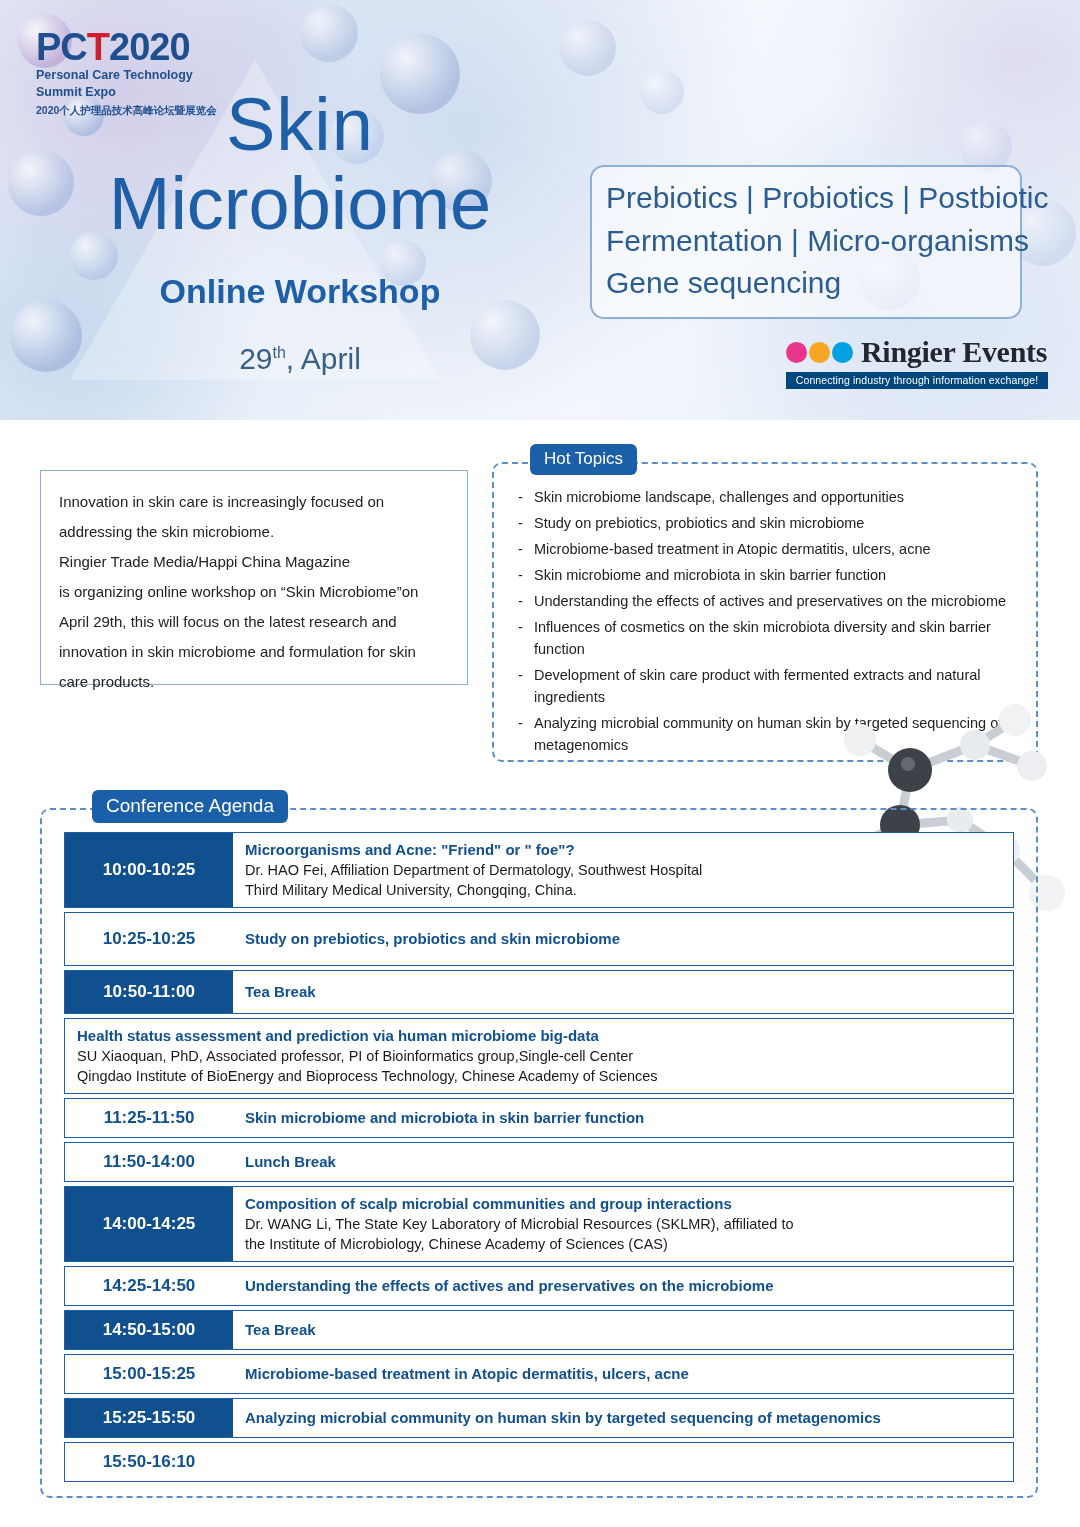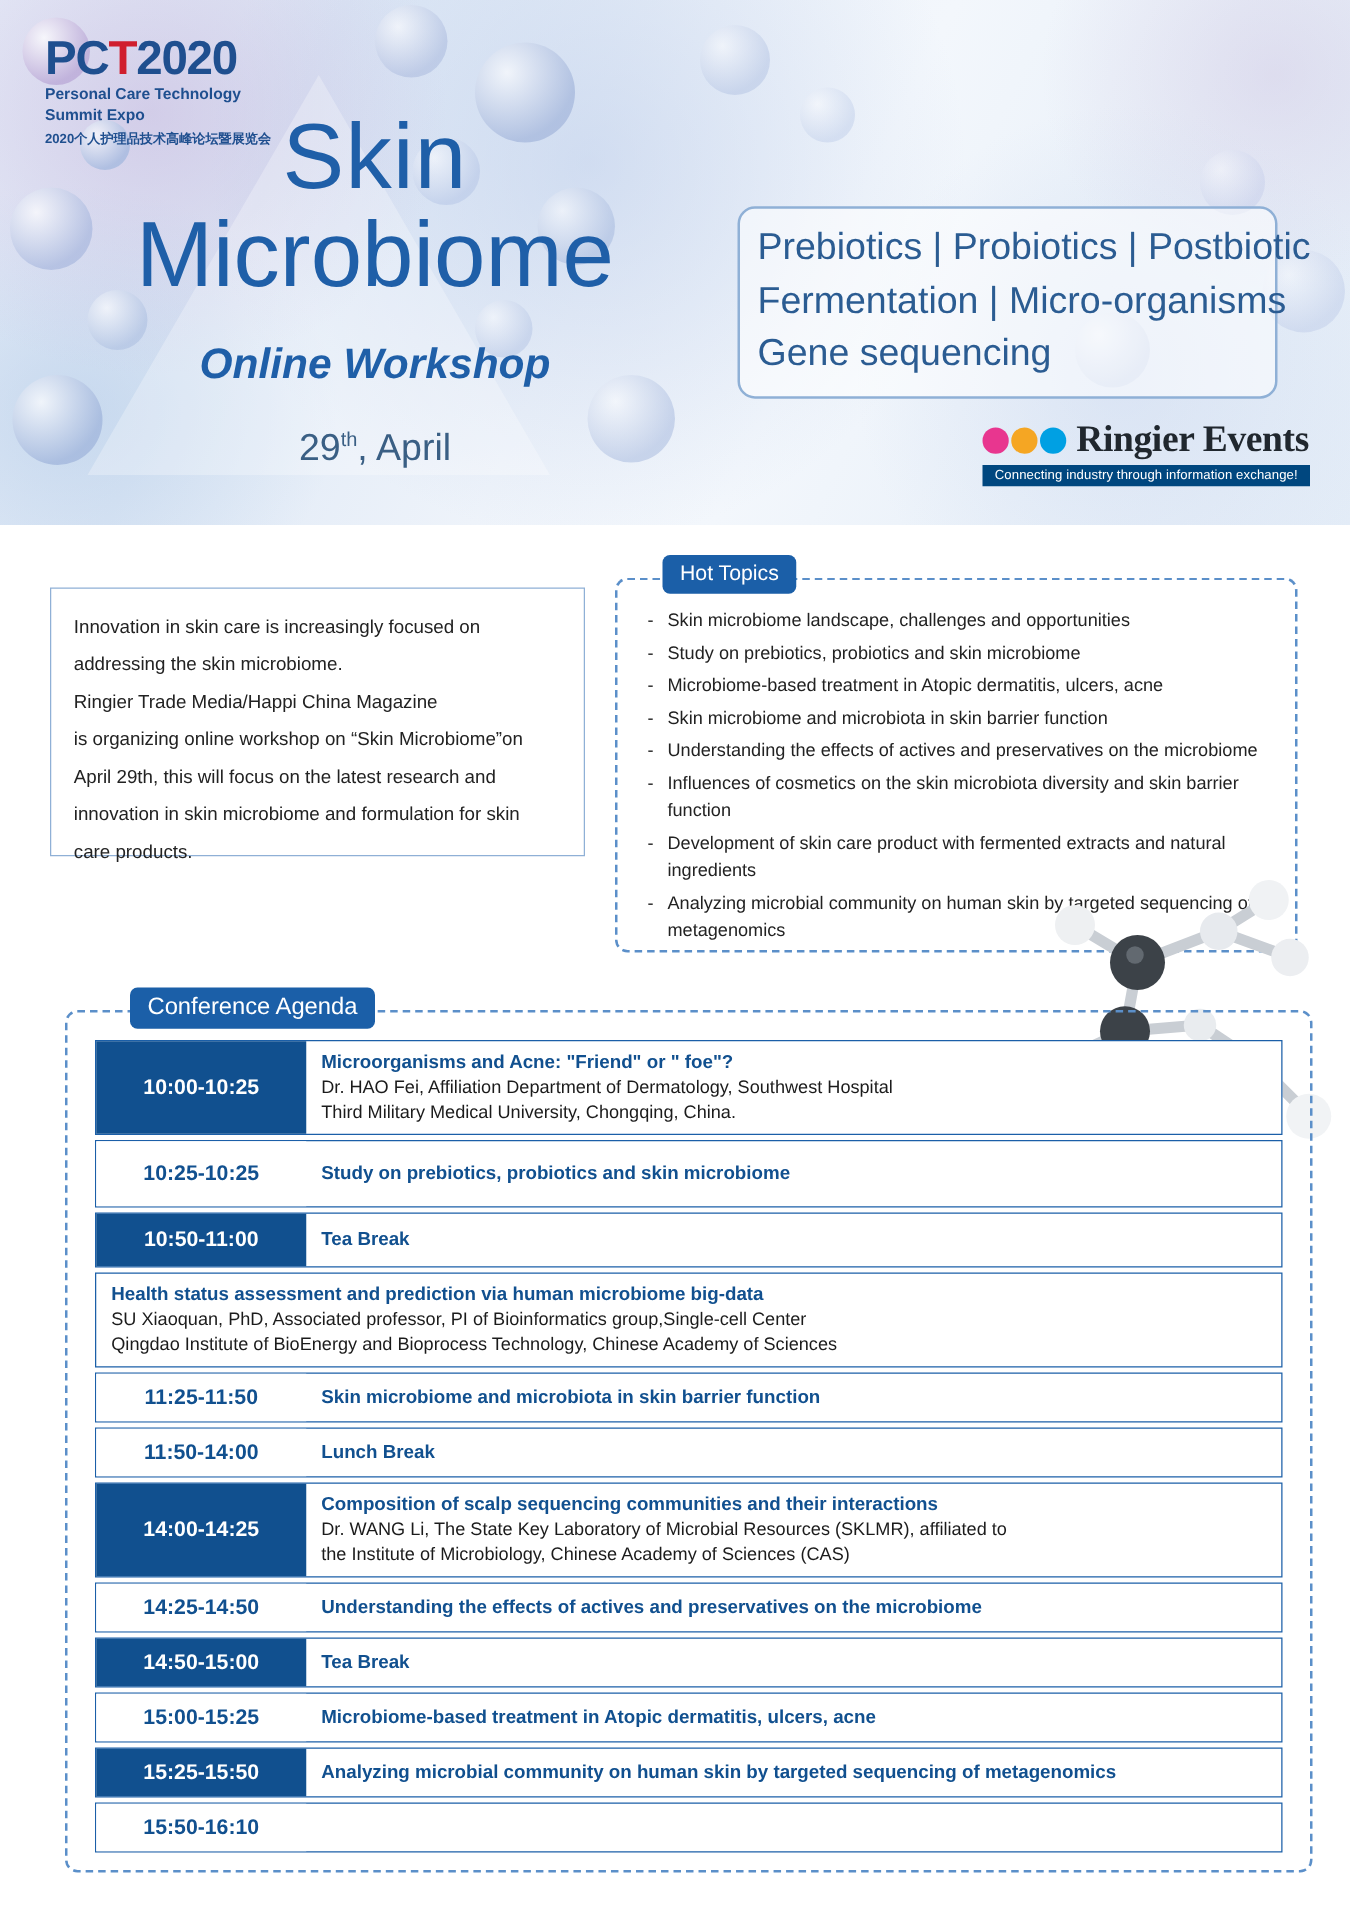--- a/index.html
+++ b/index.html
@@ -50,21 +50,21 @@
   .pct-sub2 { font-size: 10.5px; color: #1f4f8f; margin-top: 3px; font-weight: 600;}
 
   .hero-title {
     position: absolute; left: 0; top: 86px; width: 600px; text-align: center;
     color: #1f5fa8;
   }
   .hero-title .l1 { font-size: 74px; line-height: 78px; letter-spacing: 1px; }
   .hero-title .l2 { font-size: 74px; line-height: 80px; letter-spacing: 0px; }
   .hero-sub {
     position: absolute; left: 0; top: 272px; width: 600px; text-align: center;
-    font-size: 34px; font-weight: bold; color: #1f5fa8; font-style: italic;
+    font-size: 34px; font-weight: bold; color: #1f5fa8;
   }
   .hero-date {
     position: absolute; left: 0; top: 342px; width: 600px; text-align: center;
     font-size: 30px; color: #3a5f84;
   }
   .hero-date sup { font-size: 16px; }
 
   .topics-box {
     position: absolute; left: 590px; top: 165px; width: 432px;
     border: 2px solid #8fb0d6; border-radius: 14px;
@@ -103,21 +103,21 @@
   }
   .hot-list { position: absolute; left: 26px; top: 24px; width: 500px; }
   .hot-list li { list-style: none; font-size: 14.5px; color: #222; line-height: 22px; margin-bottom: 4px; position: relative; padding-left: 16px; }
   .hot-list li:before { content: "-"; position: absolute; left: 0; top: 0; }
   .hot-list { padding: 0; margin: 0; }
 
   
   .molecule { position: absolute; left: 800px; top: 690px; width: 280px; height: 250px; }
 
   
-  .agenda-wrap { position: absolute; left: 52px; top: 808px; width: 998px; height: 690px; }
+  .agenda-wrap { position: absolute; left: 40px; top: 808px; width: 998px; height: 690px; }
   .agenda-dashed { position: absolute; inset: 0; border: 2px dashed #5b8fc9; border-radius: 10px; }
   .agenda-label {
     position: absolute; left: 52px; top: -18px;
     background: #1b5fa8; color: #fff; font-size: 19px;
     padding: 5px 14px 6px 14px; border-radius: 6px;
   }
   .agenda-list { position: absolute; left: 24px; top: 24px; width: 950px; }
   .row { display: flex; border: 1px solid #1b5fa8; margin-bottom: 4px; background: #fff; }
   .row .time {
     width: 168px; flex: 0 0 168px;
@@ -290,21 +290,21 @@
     <div class="row light single" style="height:40px">
       <div class="time">11:50-14:00</div>
       <div class="body">
         <div class="title">Lunch Break</div>
       </div>
     </div>
 
     <div class="row dark">
       <div class="time">14:00-14:25</div>
       <div class="body">
-        <div class="title">Composition of scalp sequencing communities and their interactions</div>
+        <div class="title">Composition of scalp microbial communities and group interactions</div>
         <div class="detail">Dr. WANG Li, The State Key Laboratory of Microbial Resources (SKLMR), affiliated to</div>
         <div class="detail">the Institute of Microbiology, Chinese Academy of Sciences (CAS)</div>
       </div>
     </div>
 
     <div class="row light single" style="height:40px">
       <div class="time">14:25-14:50</div>
       <div class="body">
         <div class="title">Understanding the effects of actives and preservatives on the microbiome</div>
       </div>

